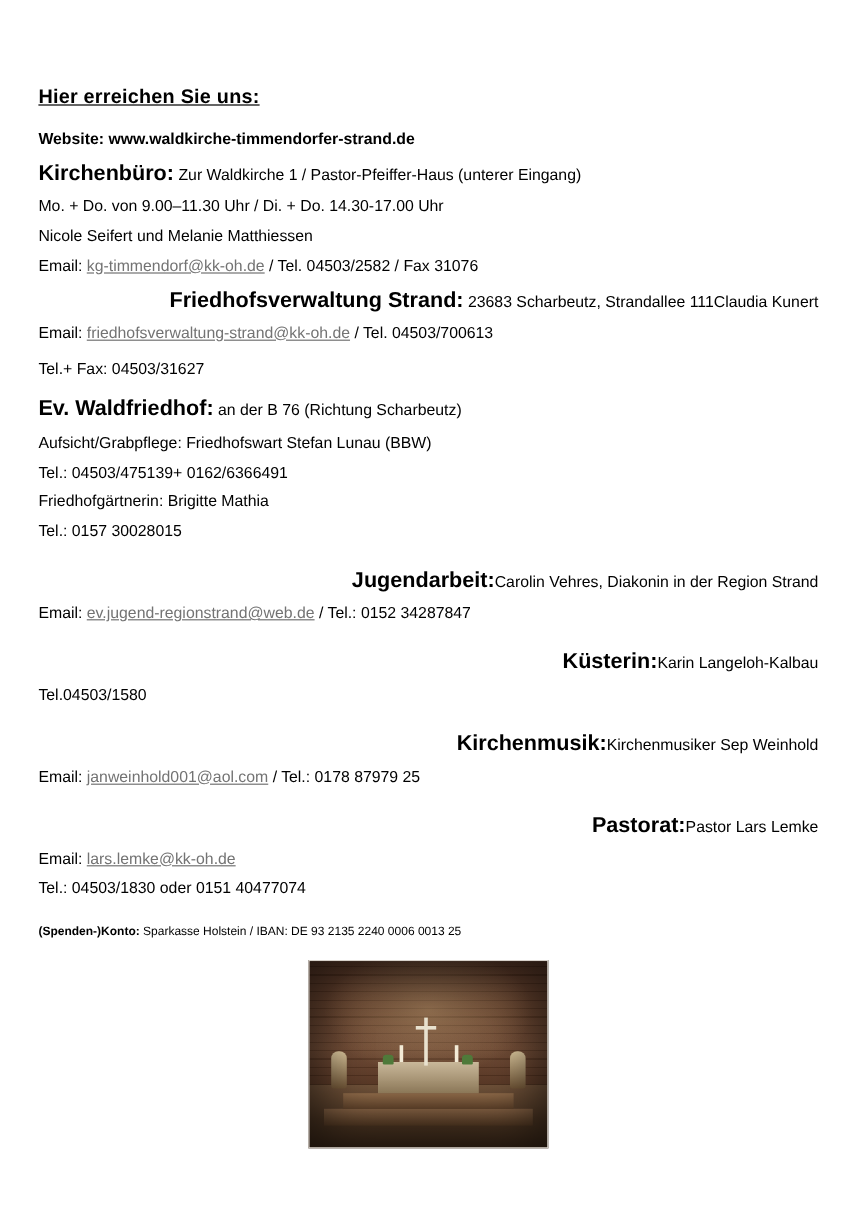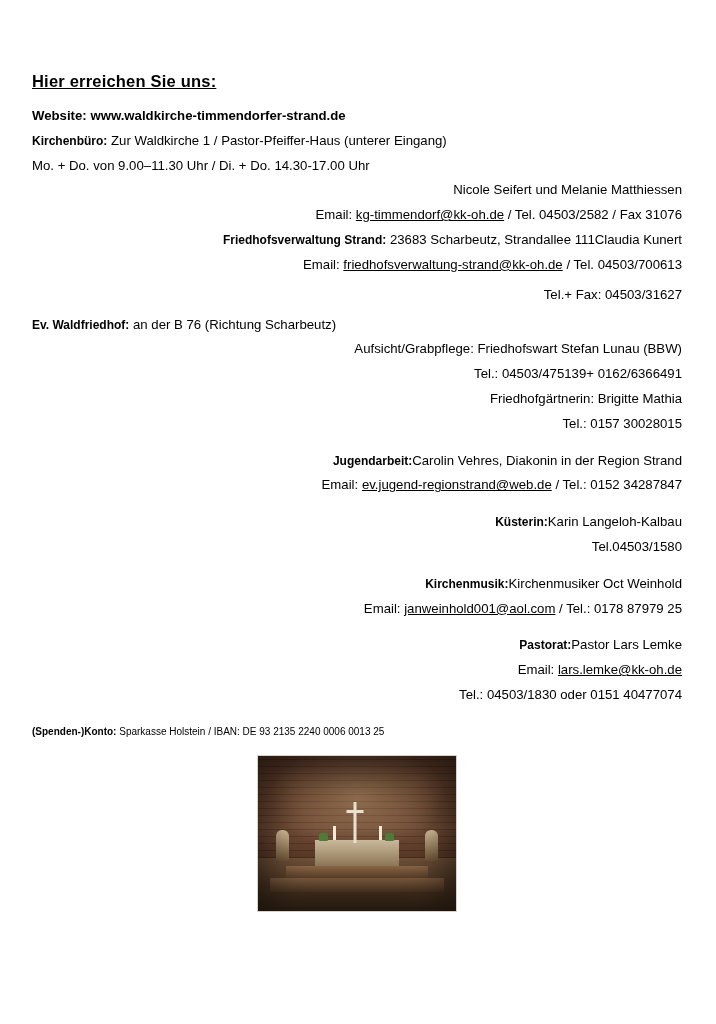--- a/index.html
+++ b/index.html
@@ -29,35 +29,35 @@
     letter-spacing: 0.2px;
     margin: 0 0 16px 0;
   }
   .line {
     font-size: 13.2px;
     line-height: 1.35;
     margin: 0 0 7px 0;
     white-space: nowrap;
   }
   .line.left { text-align: left; }
-  .line.right { text-align: right; }
+  .line.right { }
   .line.split {
     display: flex;
     justify-content: flex-end;
     align-items: baseline;
   }
   .b { font-weight: bold; }
   .lbl {
     font-weight: bold;
-    font-size: 12px;
+    font-size: 18px;
   }
   .gap-sm { height: 5px; }
   .gap-md { height: 12px; }
   a.maillink {
-    color: #000000;
+    color: #737373;
     text-decoration: underline;
   }
   .konto {
     font-size: 10px;
     margin-top: 22px;
     margin-bottom: 0;
     white-space: nowrap;
   }
   .konto .b { font-weight: bold; }
   .photo-wrap {
@@ -201,21 +201,21 @@
     <span class="lbl">Küsterin:</span>
     <span>Karin Langeloh-Kalbau</span>
   </div>
 
   <div class="line right">Tel.04503/1580</div>
 
   <div class="gap-md"></div>
 
   <div class="line split">
     <span class="lbl">Kirchenmusik:</span>
-    <span>Kirchenmusiker Oct Weinhold</span>
+    <span>Kirchenmusiker Sep Weinhold</span>
   </div>
 
   <div class="line right">
     <span>Email: </span><a class="maillink" href="#">janweinhold001@aol.com</a><span> / Tel.: 0178 87979 25</span>
   </div>
 
   <div class="gap-md"></div>
 
   <div class="line split">
     <span class="lbl">Pastorat:</span>

